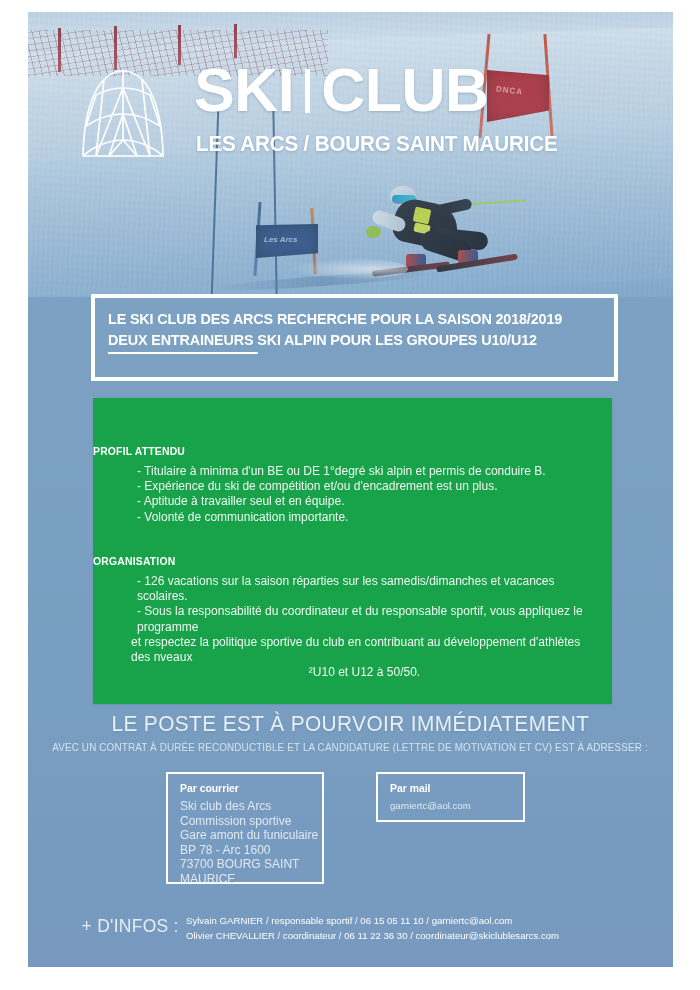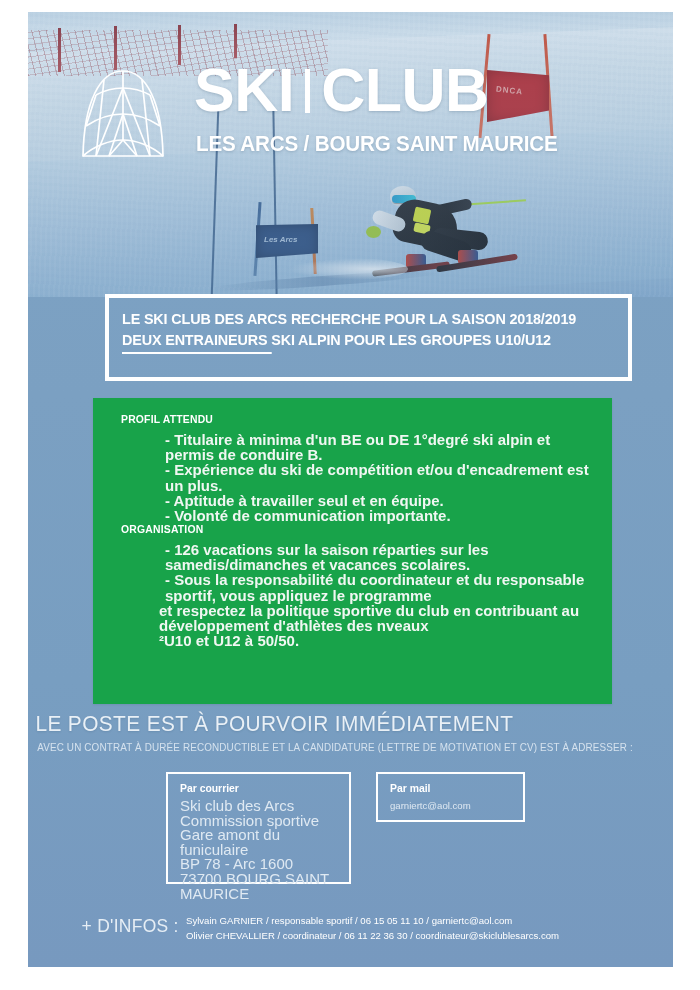--- a/index.html
+++ b/index.html
@@ -93,51 +93,51 @@
   .dome{position:absolute;left:0;top:8px;width:86px;height:92px;}
   .title{position:absolute;left:114px;top:0px;color:#ffffff;font-weight:800;font-size:61px;
          letter-spacing:-0.5px;line-height:1;text-shadow:0 1px 3px rgba(40,70,100,.25);
          font-family:"Liberation Sans",sans-serif;}
   .title .bar{display:inline-block;width:5px;height:44px;background:#fff;margin:0 11px -2px 11px;}
   .subtitle{position:absolute;left:116px;top:72px;color:#ffffff;font-weight:800;font-size:21.5px;
             letter-spacing:-0.2px;white-space:nowrap;text-shadow:0 1px 3px rgba(40,70,100,.25);
             transform:scaleX(.96);transform-origin:left center;}
 
   
-  .headWrap{position:absolute;left:77px;top:282px;width:527px;height:87px;
+  .headWrap{position:absolute;left:63px;top:282px;width:527px;height:87px;
             border:4px solid #ffffff;box-sizing:border-box;background:transparent;z-index:5;}
   .headInner{position:absolute;left:13px;top:11px;right:13px;bottom:11px;}
   .headline{color:#ffffff;font-weight:800;font-size:14.6px;line-height:21px;letter-spacing:-0.15px;
             white-space:nowrap;transform:scaleX(.985);transform-origin:left top;}
   .hl2{position:relative;display:inline-block;}
   .hl2::after{content:"";position:absolute;left:0;bottom:-3px;width:152px;height:2.4px;background:#fff;}
 
   
   .green{position:absolute;left:65px;top:386px;width:519px;height:306px;background:#18a34a;z-index:5;
          box-shadow:0 1px 2px rgba(0,0,0,.08);}
-  .gsec{position:absolute;left:28px;right:14px;color:#ffffff;}
+  .gsec{position:absolute;left:0;right:14px;color:#ffffff;margin-top:32px;}
   .ghead{font-weight:800;font-size:10.4px;letter-spacing:.2px;margin-bottom:7px;color:#ffffff;}
-  .gline{font-size:15px;line-height:15.2px;color:#f0f7f2;font-weight:700;}
+  .gline{font-size:12px;line-height:15.2px;color:#f0f7f2;font-weight:400;}
   .gindent{padding-left:44px;}
   .gplain{font-size:9.1px;line-height:15.2px;color:#f0f7f2;}
 
   
-  .pourvoirWrap{position:absolute;left:0;top:700px;width:645px;text-align:left;z-index:5;}
+  .pourvoirWrap{position:absolute;left:0;top:700px;width:645px;text-align:center;z-index:5;}
   .pourvoir{color:#e9f0f6;font-size:21.5px;font-weight:400;letter-spacing:.4px;
             transform:scaleX(.97);display:inline-block;text-shadow:0 1px 2px rgba(40,70,100,.18);}
   .avec{color:#d5e2ee;font-size:10.2px;letter-spacing:.15px;margin-top:5px;
         transform:scaleX(.97);display:inline-block;}
 
   
-  .boxCourrier{position:absolute;left:138px;top:760px;width:185px;height:112px;
+  .boxCourrier{position:absolute;left:138px;top:760px;width:158px;height:112px;
                border:2px solid #ffffff;box-sizing:border-box;z-index:5;}
   .boxMail{position:absolute;left:348px;top:760px;width:149px;height:50px;
            border:2px solid #ffffff;box-sizing:border-box;z-index:5;}
   .bTitle{position:absolute;left:12px;top:9px;color:#ffffff;font-weight:800;font-size:10.4px;}
-  .bBody{position:absolute;left:12px;top:25px;color:#dfe9f2;font-size:15px;line-height:14.6px;}
+  .bBody{position:absolute;left:12px;top:25px;color:#dfe9f2;font-size:12px;line-height:14.6px;}
   .bMail{position:absolute;left:12px;top:26px;color:#dfe9f2;font-size:9.6px;}
 
   
   .footer{position:absolute;left:0;top:900px;width:645px;z-index:5;}
   .finfos{position:absolute;left:52px;top:4px;color:#e6eef5;font-size:18px;letter-spacing:.3px;
           font-weight:400;transform:scaleX(.97);display:inline-block;}
   .flines{position:absolute;left:158px;top:2px;color:#ffffff;font-weight:400;font-size:9.6px;
           line-height:14.6px;}
 </style>
 </head>
@@ -239,21 +239,21 @@
         <div class="gline">- Volonté de communication importante.</div>
       </div>
     </div>
 
     <div class="gsec" style="top:126px;">
       <div class="ghead">ORGANISATION</div>
       <div class="gindent">
         <div class="gline">- 126 vacations sur la saison réparties sur les samedis/dimanches et vacances scolaires.</div>
         <div class="gline">- Sous la responsabilité du coordinateur et du responsable sportif, vous appliquez le programme</div>
         <div class="gline" style="margin-left:-6px;">et respectez la politique sportive du club en contribuant au développement d'athlètes des nveaux</div>
-        <div class="gline" style="margin-left:-6px;">²U10 et U12 à 50/50.</div>
+        <div class="gline" style="margin-left:-6px;text-align:center;">²U10 et U12 à 50/50.</div>
       </div>
     </div>
 
 
   </div>
 
   <div class="pourvoirWrap">
     <div class="pourvoir">LE POSTE EST À POURVOIR IMMÉDIATEMENT</div>
     <div style="line-height:0;"></div>
     <div class="avec">AVEC UN CONTRAT À DURÉE RECONDUCTIBLE ET LA CANDIDATURE (LETTRE DE MOTIVATION ET CV) EST À ADRESSER :</div>

